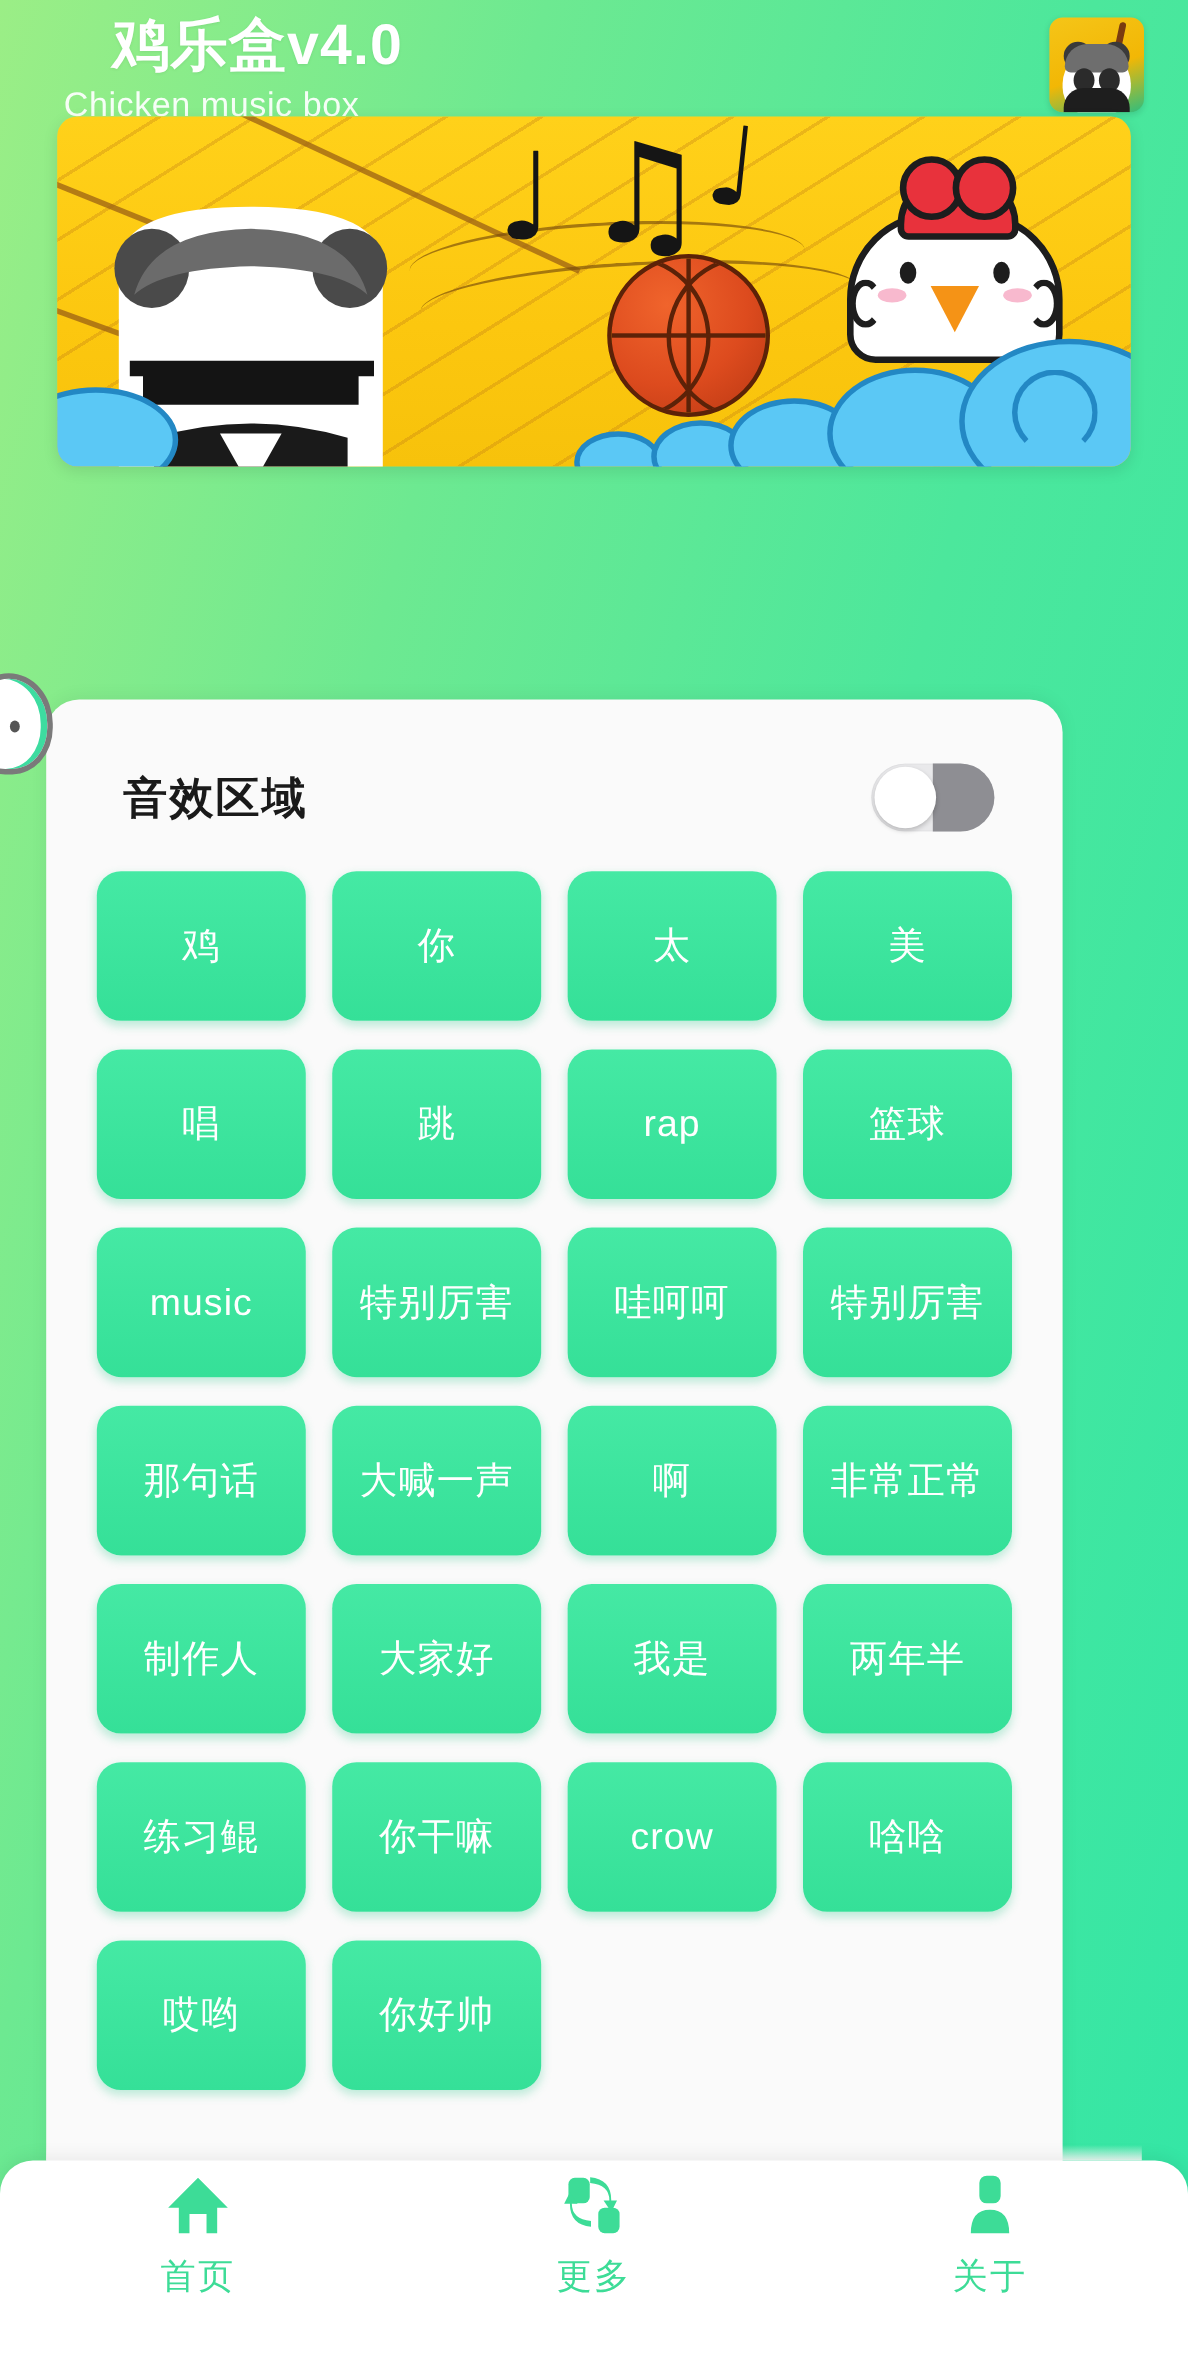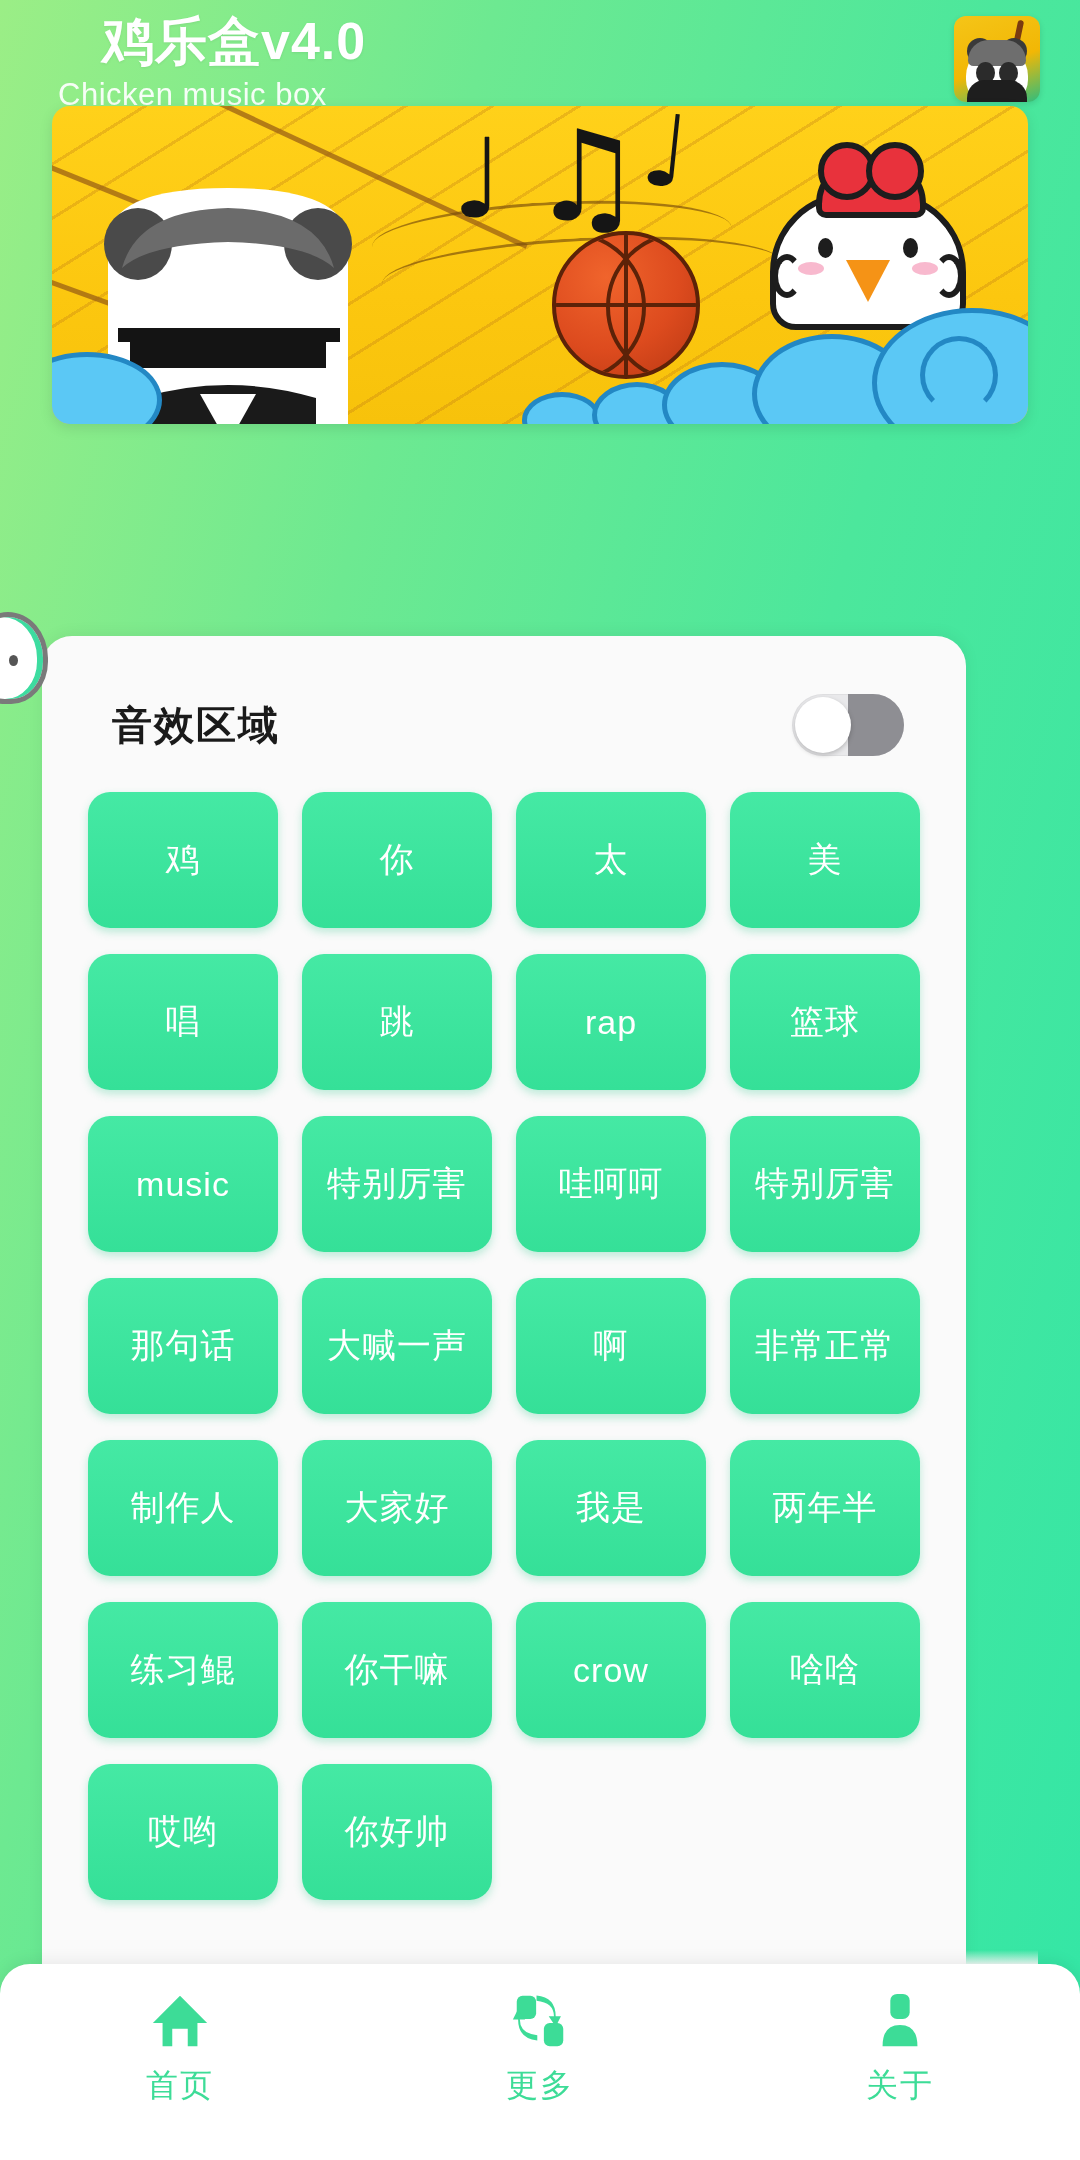--- a/index.html
+++ b/index.html
@@ -397,21 +397,21 @@
   .bottom-nav {
     position: absolute;
     left: 0; bottom: 0;
     width: 1080px;
     height: 196px;
     background: #FFFFFF;
     border-radius: 30px 30px 0 0;
     display: flex;
     align-items: flex-start;
     justify-content: space-around;
-    padding-top: 26px;
+    padding-top: 10px;
     box-shadow: 0 -3px 16px rgba(0,0,0,0.07);
     z-index: 6;
   }
   .nav-item {
     display: flex;
     flex-direction: column;
     align-items: center;
     width: 260px;
   }
   .nav-icon {

